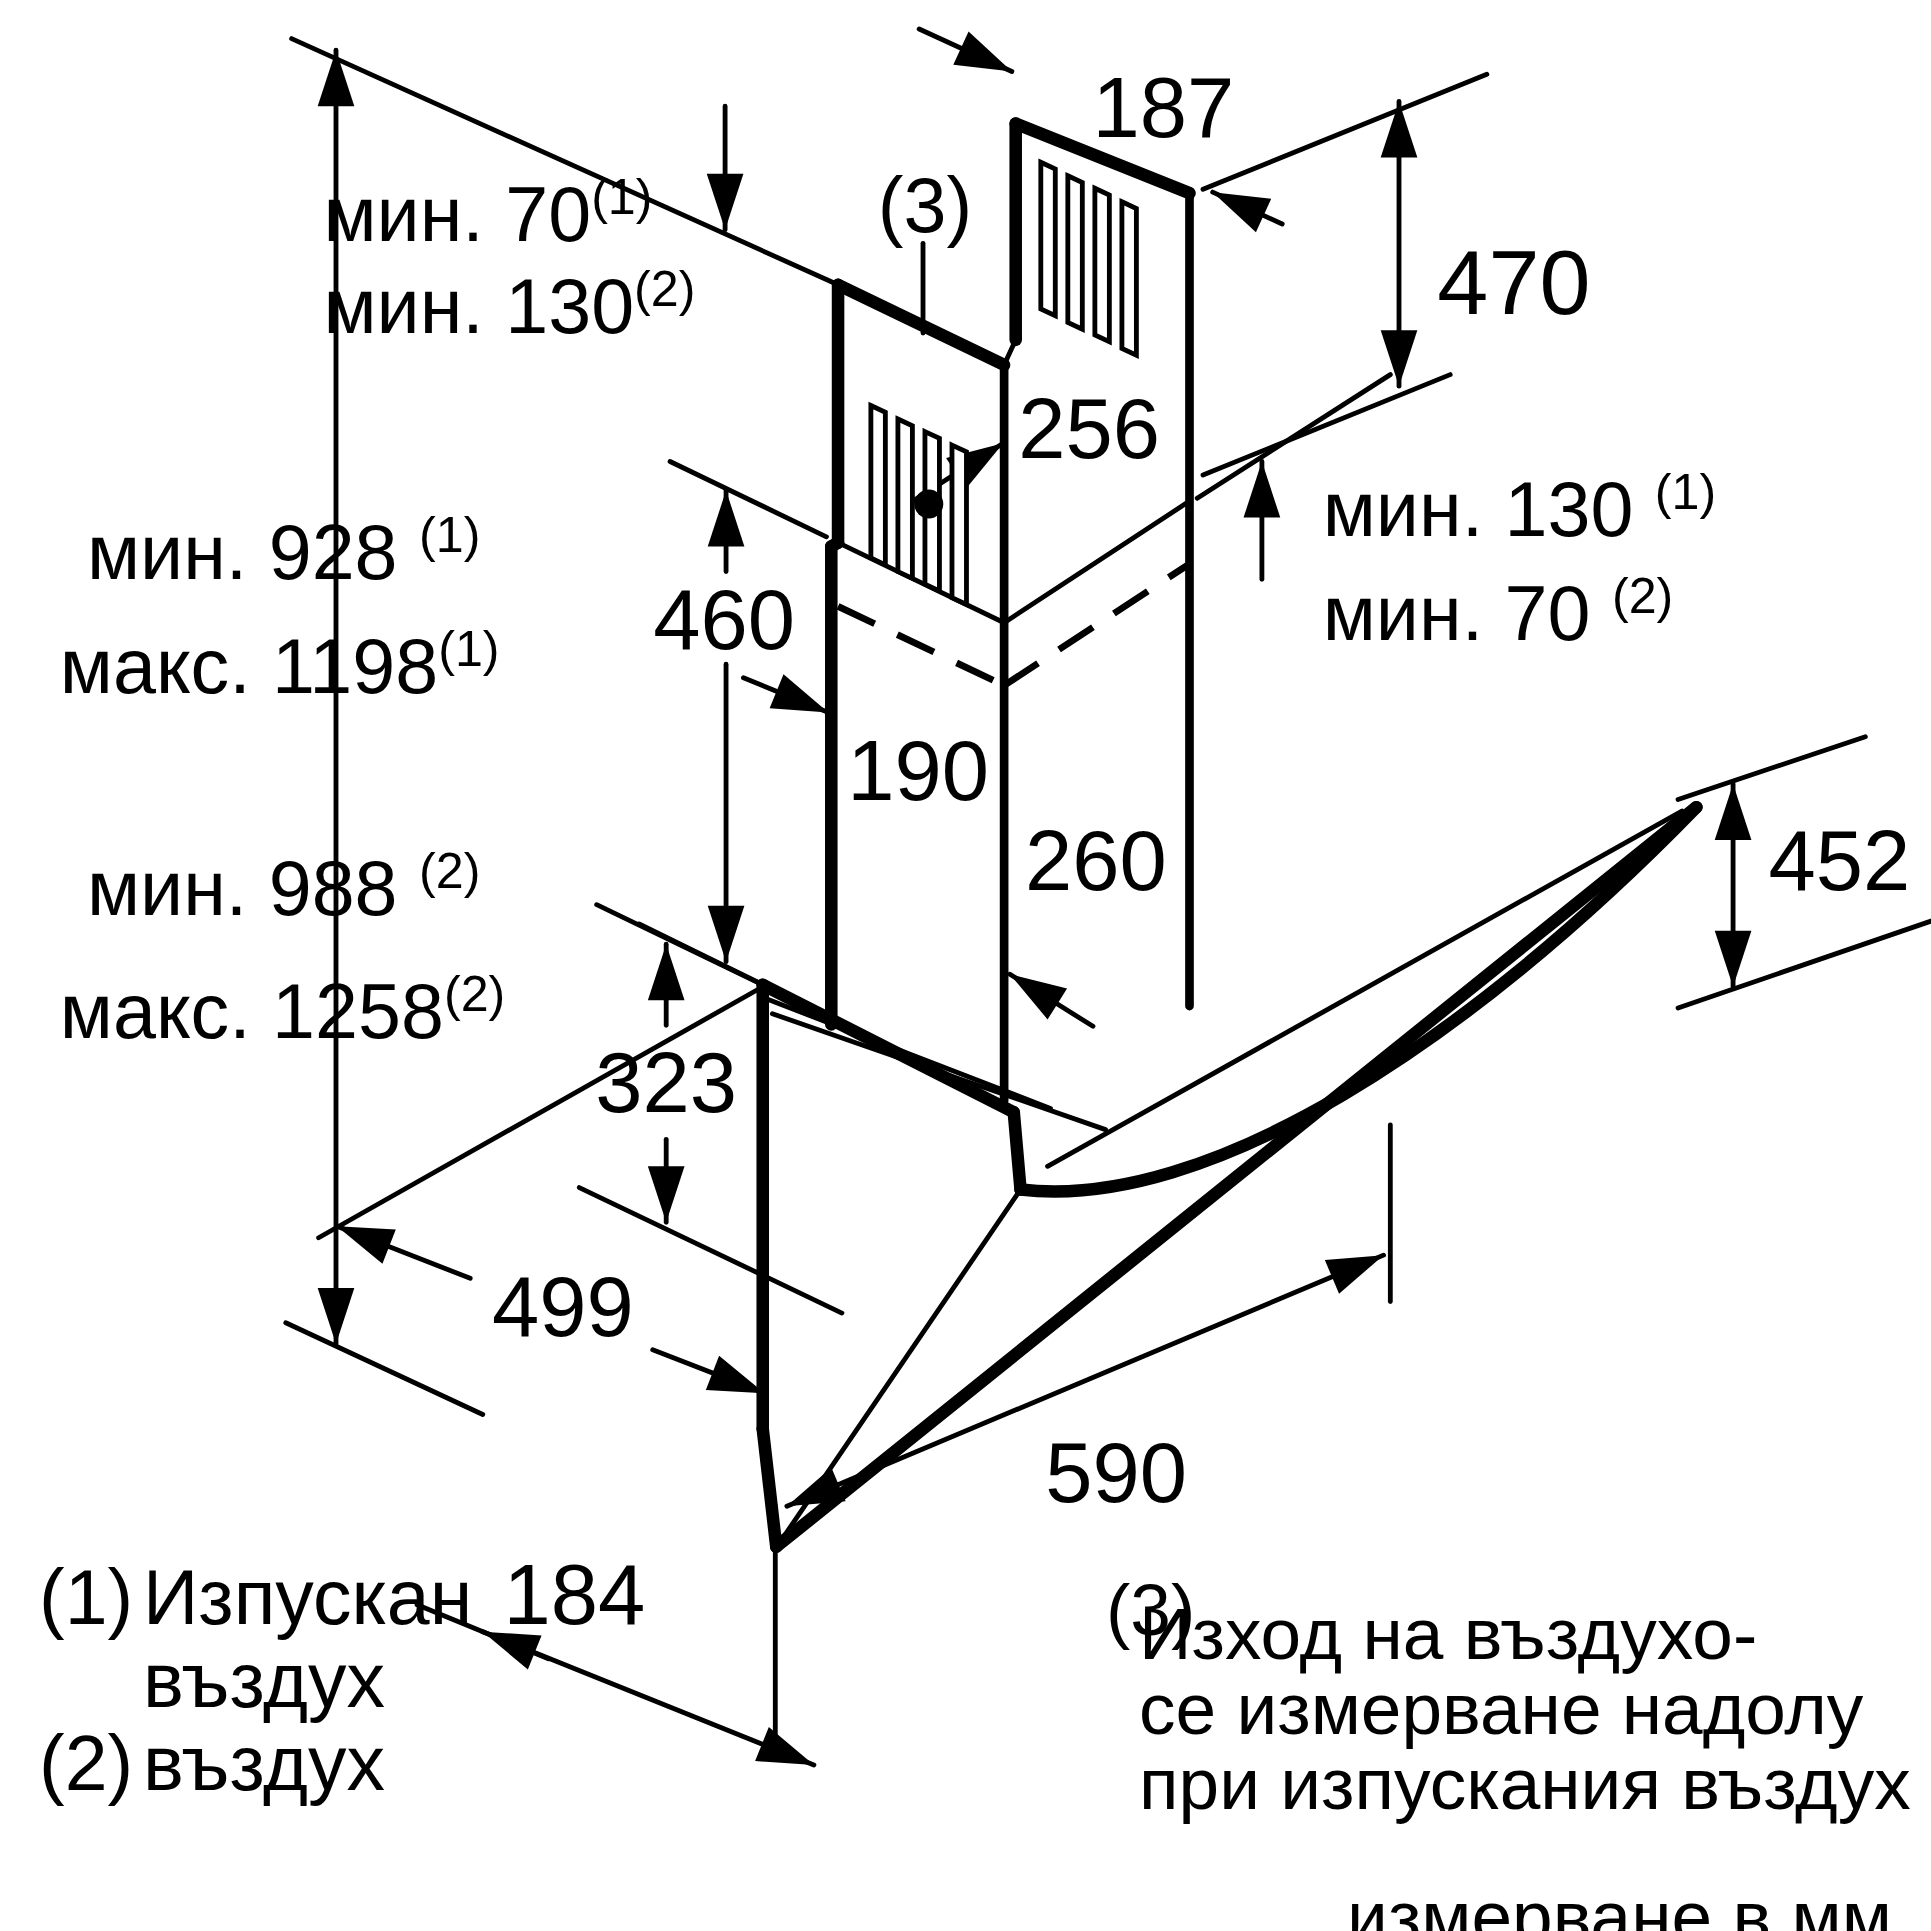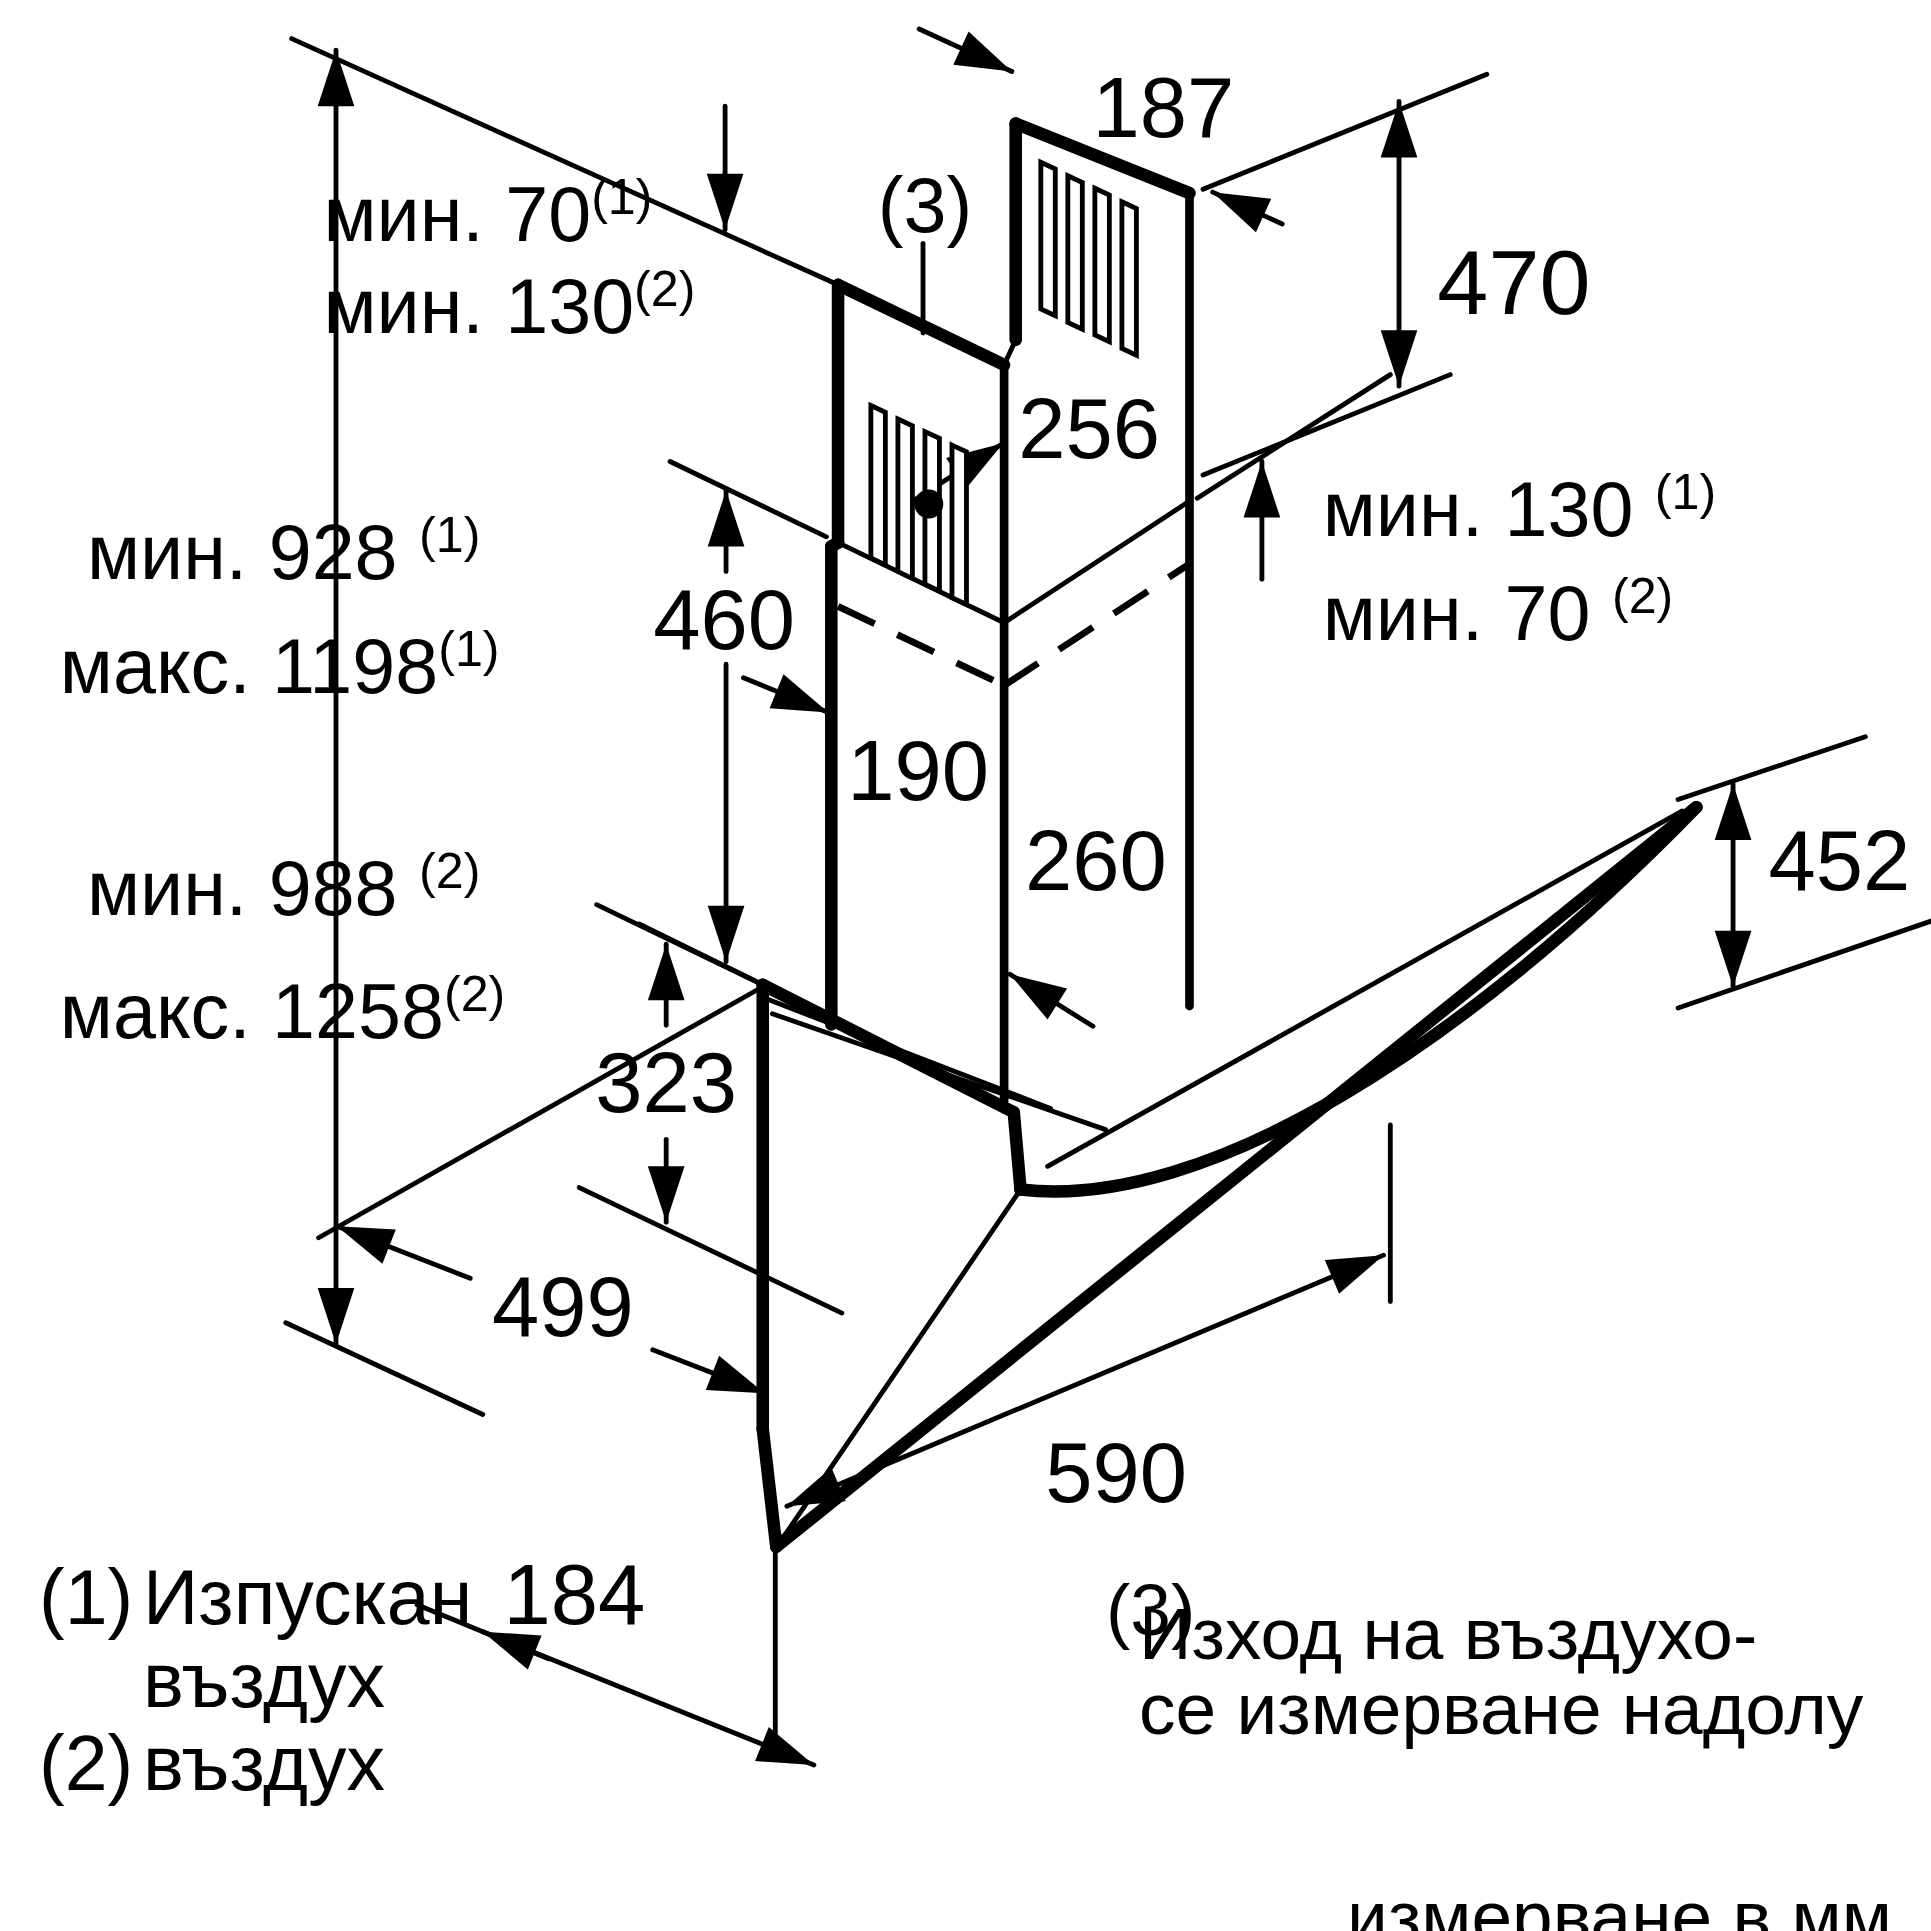--- a/index.html
+++ b/index.html
@@ -146,18 +146,19 @@
         <div>въздух</div>
       </div>
     </div>
   </div>
 
   <div class="txtblock note">
     <div class="marker">(3)</div>
     <div class="para">
       <div>Изход на въздухо-</div>
       <div>се измерване надолу</div>
+      <div>при изпускания въздух</div>
     </div>
     <div class="unit">измерване в мм</div>
   </div>
 
 </div>
 
 
 </body></html>

